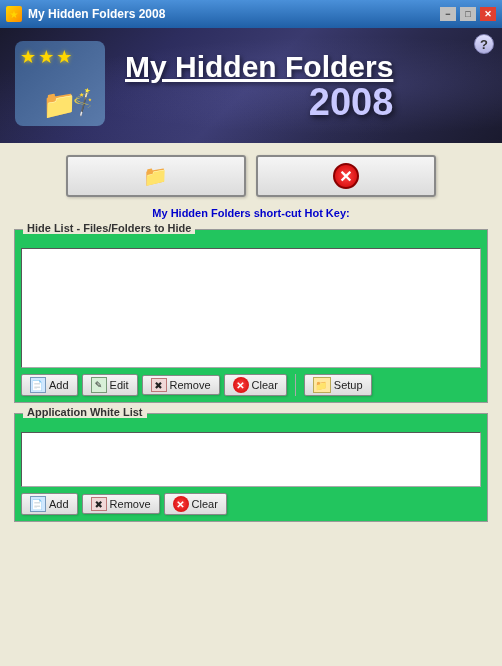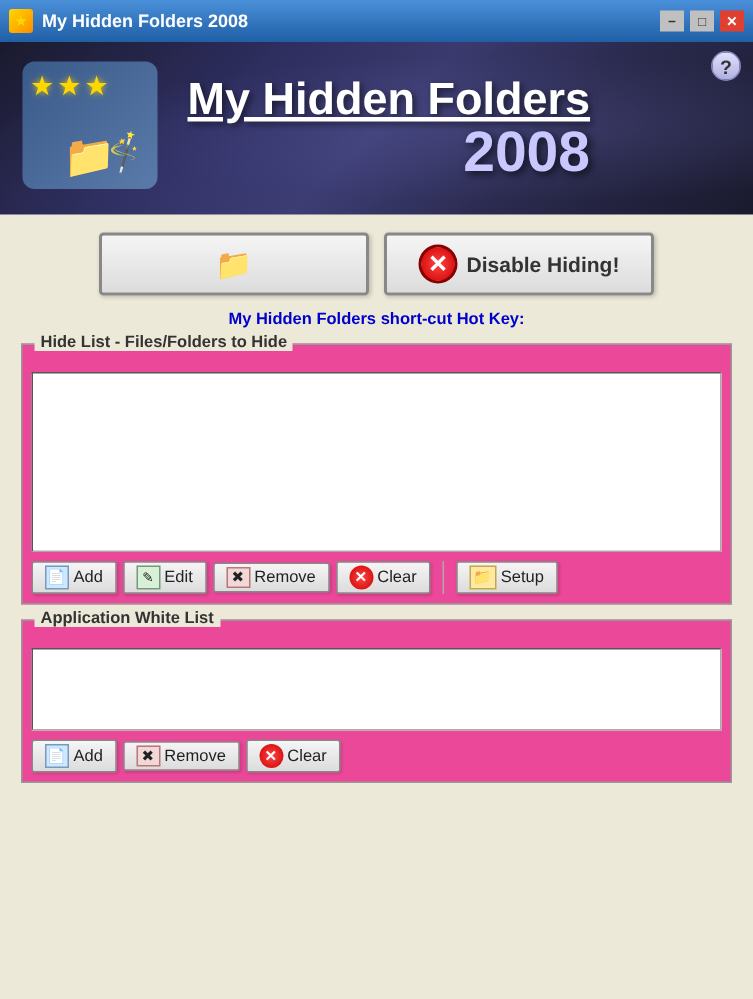--- a/index.html
+++ b/index.html
@@ -233,21 +233,21 @@
       border: 1px solid #888;
       padding: 2px 4px;
       font-size: 11px;
       background: white;
       cursor: pointer;
     }
 
     
     .group-box {
       border: 1px solid #999;
-      background: #ec4899;
+      background: #22c55e;
       margin-bottom: 10px;
       position: relative;
       padding: 18px 6px 6px 6px;
     }
     .group-box-title {
       position: absolute;
       top: -8px;
       left: 8px;
       background: #ece9d8;
       padding: 0 4px;
@@ -381,21 +381,20 @@
 </div>
 
 <div class="main-content">
 
   <div class="action-buttons">
     <button class="action-btn">
       <div class="btn-icon-enable">📁</div>
     </button>
     <button class="action-btn">
       <div class="btn-icon-disable">✕</div>
-      <span>Disable Hiding!</span>
     </button>
   </div>
 
   <div class="hotkey-row">
     <span class="hotkey-label">My Hidden Folders short-cut Hot Key:</span>
   </div>
 
   <div class="group-box">
     <span class="group-box-title">Hide List - Files/Folders to Hide</span>
     <div class="list-area"></div>

